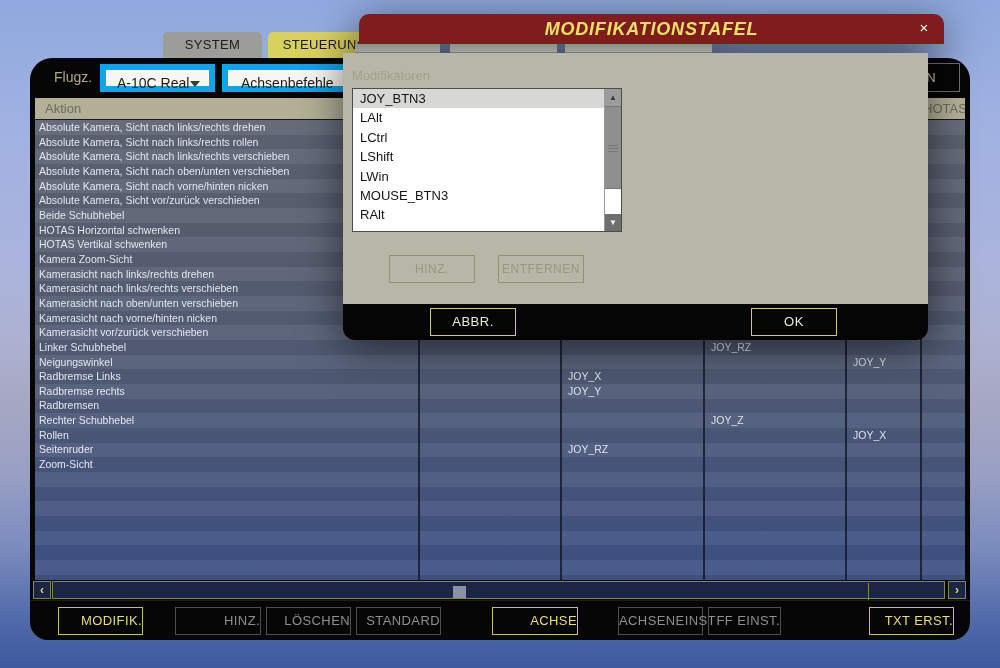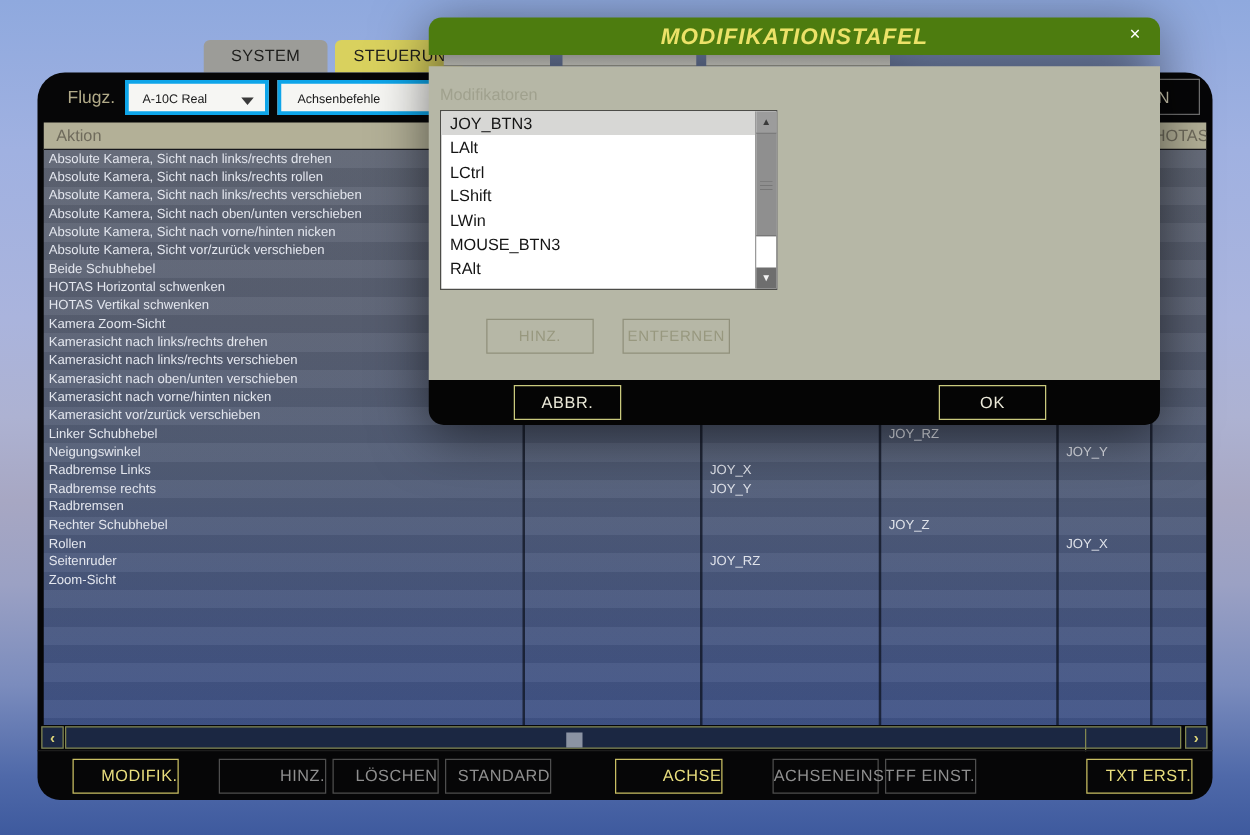--- a/index.html
+++ b/index.html
@@ -17,22 +17,22 @@
          font-size:13px; color:#1d1d1b; border-radius:5px 5px 0 0; letter-spacing:.3px;margin-left:40px; }
   .tab.gray { background:#9c9c98; }
   .tab.yellow { background:#d9d15e;padding-left:12px; }
 
   
   .window { position:absolute; left:30px; top:58px; width:940px; height:582px;
             background:#060607; border-radius:22px 22px 18px 18px; }
 
   .topbar { position:absolute; left:0; top:0; width:100%; height:40px; }
   .lbl-flugz { position:absolute; left:24px; top:11px; font-size:14px; color:#b1aa88; }
-  .combo { position:absolute; top:6px; height:28px; background:#f6f6f3; border:3px solid #0ea5e9;
-           font-size:10px; color:#1a1a1a; line-height:26px; }
+  .combo { position:absolute; top:6px; height:28px; background:#f6f6f3; border:6px solid #0ea5e9;
+           font-size:14px; color:#1a1a1a; line-height:26px; }
   .combo .caret { position:absolute; right:9px; top:11px; width:0; height:0;
                   border-left:5px solid transparent; border-right:5px solid transparent;
                   border-top:6px solid #3a3a3a; }
   .btn-partial { position:absolute; left:872px; top:5px; width:58px; height:29px;
                  border:1px solid #6f6f6f; color:#cfcab2; font-size:13px;
                  text-align:center; line-height:27px; }
 
   .header-row { position:absolute; left:5px; top:40px; width:930px; height:22px;
                 background:#b3b097; border-bottom:1px solid #17171c; overflow:hidden; }
   .header-row .h-aktion { position:absolute; left:10px; top:3px; font-size:13px; color:#6f6b5c; }
@@ -61,21 +61,21 @@
   
   .bottombar { position:absolute; left:0; top:542px; width:940px; height:40px; border-top:1px solid #1c1c1c; }
   .bb-btn { position:absolute; top:6px; height:28px; line-height:26px; text-align:right;
             font-size:13px; letter-spacing:.4px; background:transparent; white-space:nowrap; }
   .bb-btn.active { color:#e8dd7d; border:1px solid #c9bf63; }
   .bb-btn.idle   { color:#8f8f8f; border:1px solid #4e4e4e; }
 
   
   .modal { position:absolute; left:343px; top:14px; width:585px; height:326px;
            filter:drop-shadow(0 8px 22px rgba(0,0,0,0.55)); }
-  .m-title { position:absolute; left:0; top:0; width:100%; height:30px; background:#4d7c0f;
+  .m-title { position:absolute; left:16px; top:0; width:100%; height:30px; background:#7f1d1d;
              border-radius:10px 10px 0 0; }
   .m-title .txt { width:100%; text-align:center; line-height:30px; font-size:18px; font-weight:bold;
                   font-style:italic; color:#ece268; letter-spacing:.8px; }
   .m-close { position:absolute; right:11px; top:5px; width:18px; height:18px; color:#ffffff;
              font-size:15px; line-height:18px; text-align:center; }
   .m-sliver { position:absolute; top:30px; height:9px;
               background:linear-gradient(180deg,#8e8e8a,#a3a39d); border-bottom:1px solid #77776f; }
   .m-body { position:absolute; left:0; top:39px; width:100%; height:251px; background:#b6b7a6; }
   .m-label { position:absolute; left:9px; top:15px; font-size:13px; color:#a0a18e; }
   .m-list { position:absolute; left:9px; top:35px; width:270px; height:144px;
@@ -263,16 +263,16 @@
             <div class="grip"></div>
           </div>
         <div class="down">▼</div>
       </div>
     </div>
     <div class="m-btn" style="left:46px;  width:86px;">HINZ.</div>
     <div class="m-btn" style="left:155px; width:86px;">ENTFERNEN</div>
   </div>
 
   <div class="m-footer">
-    <div class="mf-btn" style="left:68px;">ABBR.</div>
+    <div class="mf-btn" style="left:87px;">ABBR.</div>
     <div class="mf-btn" style="left:408px;">OK</div>
   </div>
 </div>
 
 </body></html>

